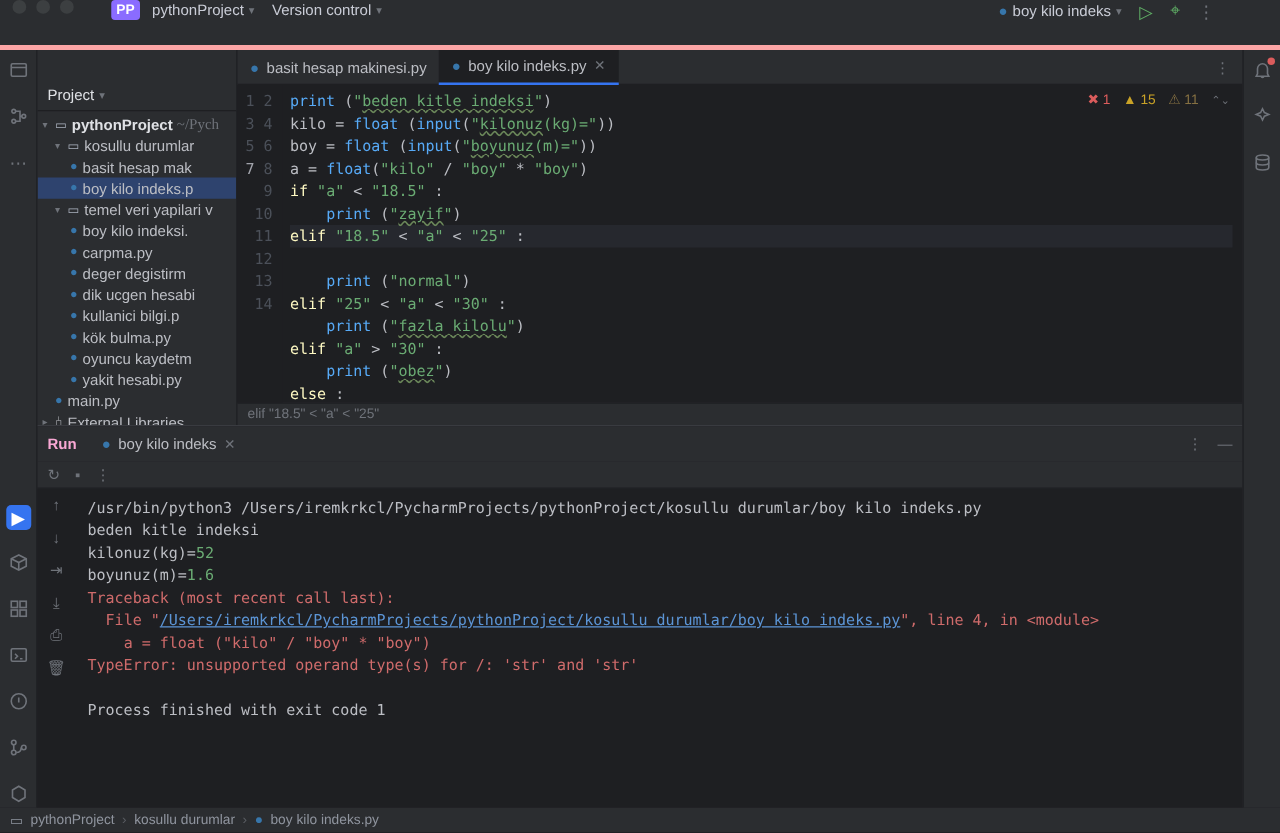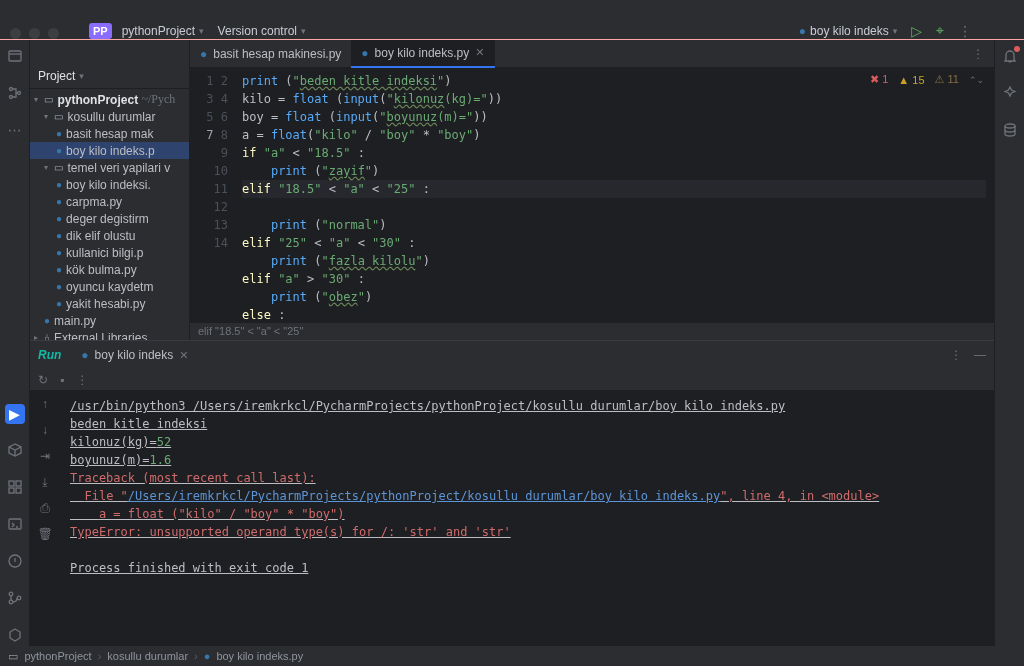--- a/index.html
+++ b/index.html
@@ -9,23 +9,23 @@
   color: #bcbec4;
   font-size: 12px;
   overflow: hidden;
   width: 1024px;
   height: 666px;
 }
 .topbar {
   height: 40px;
   background: #2b2d30;
   display: flex;
-  align-items: flex-end;
+  align-items: flex-start;
   padding: 0 10px;
-  border-bottom: 1px solid #fca5a5;
+  border-bottom: 4px solid #fca5a5;
 }
 .traffic-lights { display: flex; gap: 8px; margin-right: 30px; }
 .tl { width: 11px; height: 11px; border-radius: 50%; background: #3c3f41; }
 .proj-badge {
   background: #8a6cff; color: #fff; font-weight: 700; padding: 2px 4px;
   border-radius: 3px; font-size: 11px; margin-right: 6px;
 }
 .top-left { display: flex; align-items: center; gap: 14px; }
 .top-item { display: flex; align-items: center; gap: 4px; cursor: pointer; color: #c9ccd6; }
 .top-right { margin-left: auto; display: flex; align-items: center; gap: 14px; }
@@ -76,21 +76,21 @@
 .tab {
   height: 28px; display: flex; align-items: center; padding: 0 10px;
   font-size: 12px; cursor: pointer; gap: 6px; color: #bcbec4;
 }
 .tab.active { background: #1e1f22; border-bottom: 2px solid #3574f0; }
 .tab-close { color: #6f737a; font-size: 11px; }
 .tab-more { margin-left: auto; padding: 0 10px; color: #6f737a; cursor: pointer; }
 .code-area { flex: 1; display: flex; overflow: hidden; position: relative; }
 .gutter {
   width: 36px; background: #1e1f22; text-align: right; padding: 4px 8px 0 0;
-  color: #4b5059; font-family: "Menlo", monospace; font-size: 12px; line-height: 18px; margin-left: 10px;
+  color: #4b5059; font-family: "Menlo", monospace; font-size: 12px; line-height: 18px;
 }
 .gutter .cur { color: #a1a3ab; }
 .code {
   flex: 1; padding: 4px 8px 0 6px; font-family: "Menlo", monospace;
   font-size: 12px; line-height: 18px; white-space: pre; color: #bcbec4;
 }
 .code .cur-line { background: #26282e; display: block; }
 .analysis {
   position: absolute; top: 5px; right: 10px; display: flex; gap: 10px;
   font-size: 11px; align-items: center;
@@ -108,39 +108,39 @@
   padding: 2px 8px; border-top: 1px solid #1e1f22;
 }
 .run-panel {
   flex: 1; display: flex; flex-direction: column; background: #1e1f22;
   border-top: 1px solid #393b40;
 }
 .run-hdr {
   height: 28px; display: flex; align-items: center; background: #2b2d30;
   padding: 0 8px; gap: 12px;
 }
-.run-lbl { font-weight: 600; color: #14b8a6; font-style: italic; }
+.run-lbl { font-weight: 600; color: #f9a8d4; }
 .run-tab {
   display: flex; align-items: center; gap: 6px; padding: 3px 8px;
   border-radius: 3px; font-size: 12px;
 }
 .run-tab.active { color: #bcbec4; }
 .run-tb {
   height: 22px; display: flex; align-items: center; padding: 0 8px; gap: 12px;
   background: #2b2d30; border-bottom: 1px solid #1e1f22;
 }
 .rtb-ico { color: #6f737a; font-size: 12px; cursor: pointer; }
 .run-body { flex: 1; display: flex; }
 .run-left-tb {
   width: 30px; display: flex; flex-direction: column; align-items: center;
   padding-top: 6px; gap: 12px;
 }
 .console {
   flex: 1; padding: 6px 10px; font-family: "Menlo", monospace;
-  font-size: 12px; line-height: 18px; white-space: pre-wrap; color: #bcbec4; text-decoration: underline;
+  font-size: 12px; line-height: 18px; white-space: pre-wrap; color: #bcbec4;
 }
 .con-input { color: #6aab73; }
 .con-err { color: #cf6b6b; }
 .con-link { color: #5c95d6; text-decoration: underline; cursor: pointer; }
 .statusbar {
   height: 20px; background: #2b2d30; display: flex; align-items: center;
   padding: 0 8px; font-size: 11px; color: #8f949e; gap: 8px;
 }
 .sb-right { margin-left: auto; display: flex; gap: 14px; }
 .sb-crumb { display: flex; align-items: center; gap: 6px; }
@@ -297,21 +297,21 @@
           <div class="tree-row indent-2">
               <span class="tree-ico py-ico">●</span>
               <span>carpma.py</span>
             </div>
           <div class="tree-row indent-2">
               <span class="tree-ico py-ico">●</span>
               <span>deger degistirm</span>
             </div>
           <div class="tree-row indent-2">
               <span class="tree-ico py-ico">●</span>
-              <span>dik elif olustu</span>
+              <span>dik ucgen hesabi</span>
             </div>
           <div class="tree-row indent-2">
               <span class="tree-ico py-ico">●</span>
               <span>kullanici bilgi.p</span>
             </div>
           <div class="tree-row indent-2">
               <span class="tree-ico py-ico">●</span>
               <span>kök bulma.py</span>
             </div>
           <div class="tree-row indent-2">

